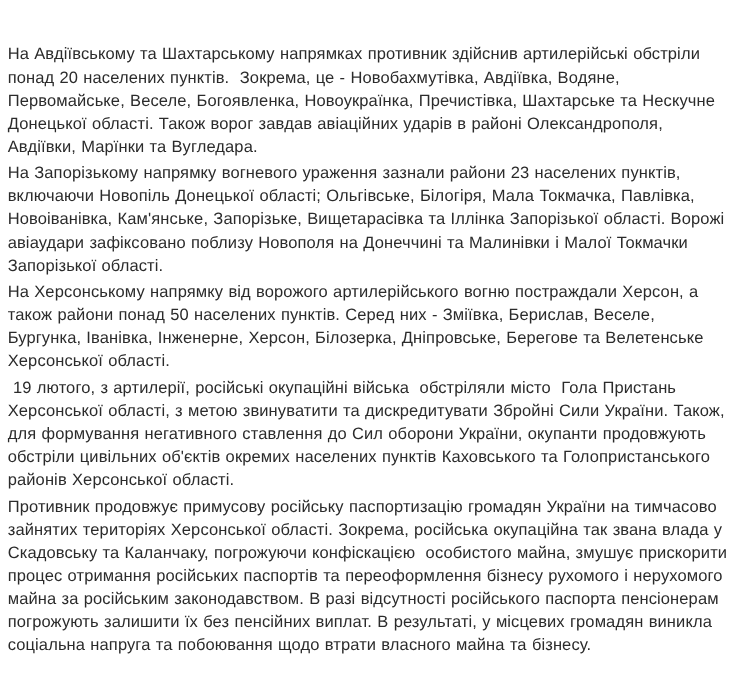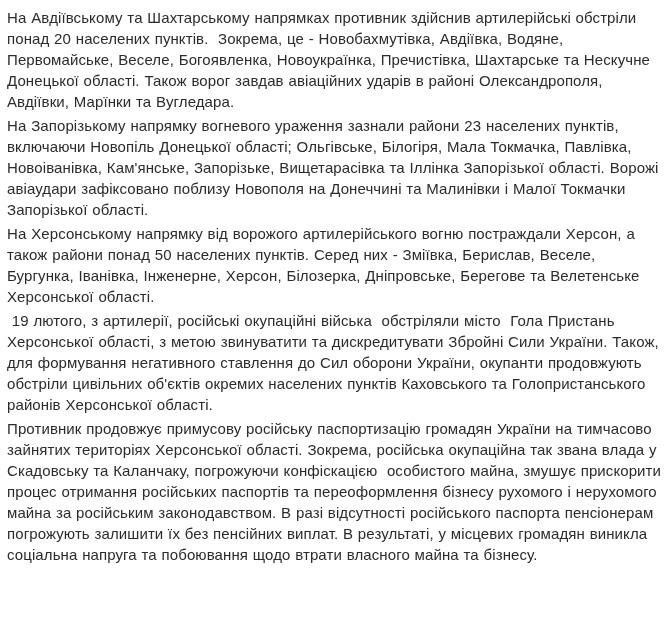--- a/index.html
+++ b/index.html
@@ -12,20 +12,21 @@
     height: 632px;
     overflow: hidden;
     font-family: "Liberation Sans", sans-serif;
   }
   .report {
     box-sizing: border-box;
     width: 668px;
     height: 452px;
     padding: 7px 6px 0 7px;
     background: #ffffff;
+    margin-top: 32px;
   }
   .report p {
     margin: 0 0 3px 0;
     font-size: 15px;
     line-height: 21px;
     color: #2b2b2b;
     white-space: pre-wrap;      
     word-spacing: 0.5px;
     letter-spacing: 0.1px;
     text-align: left;

